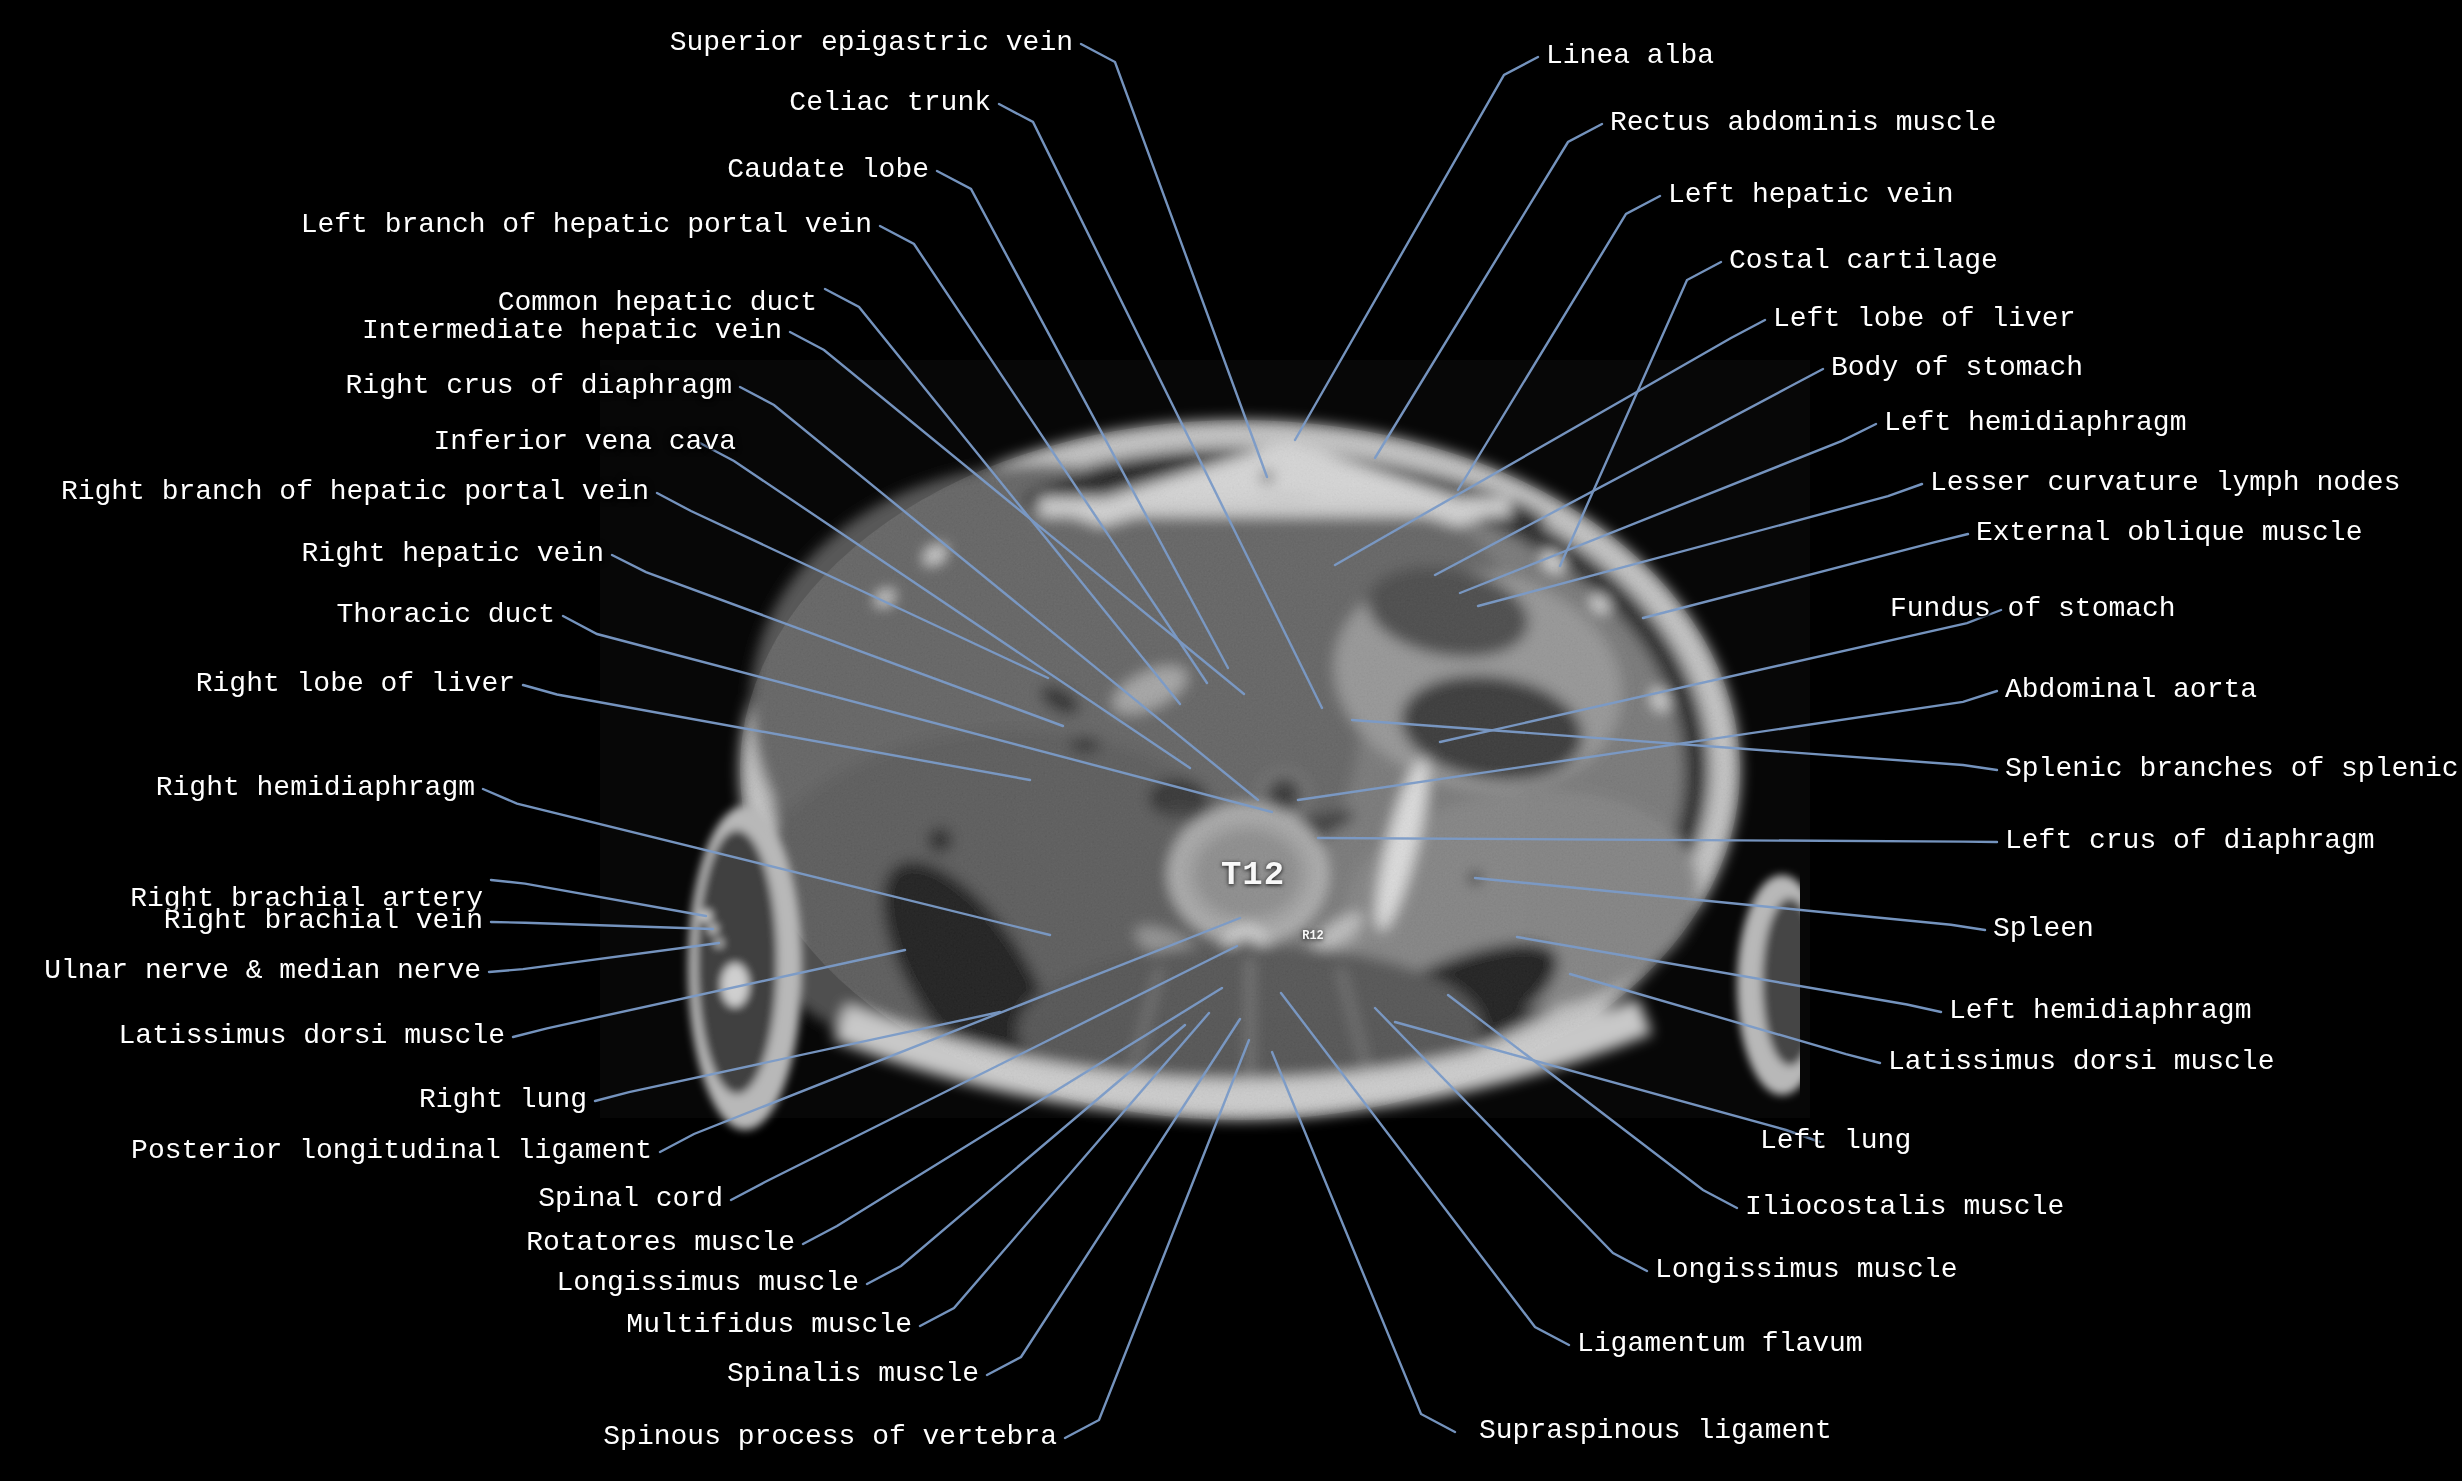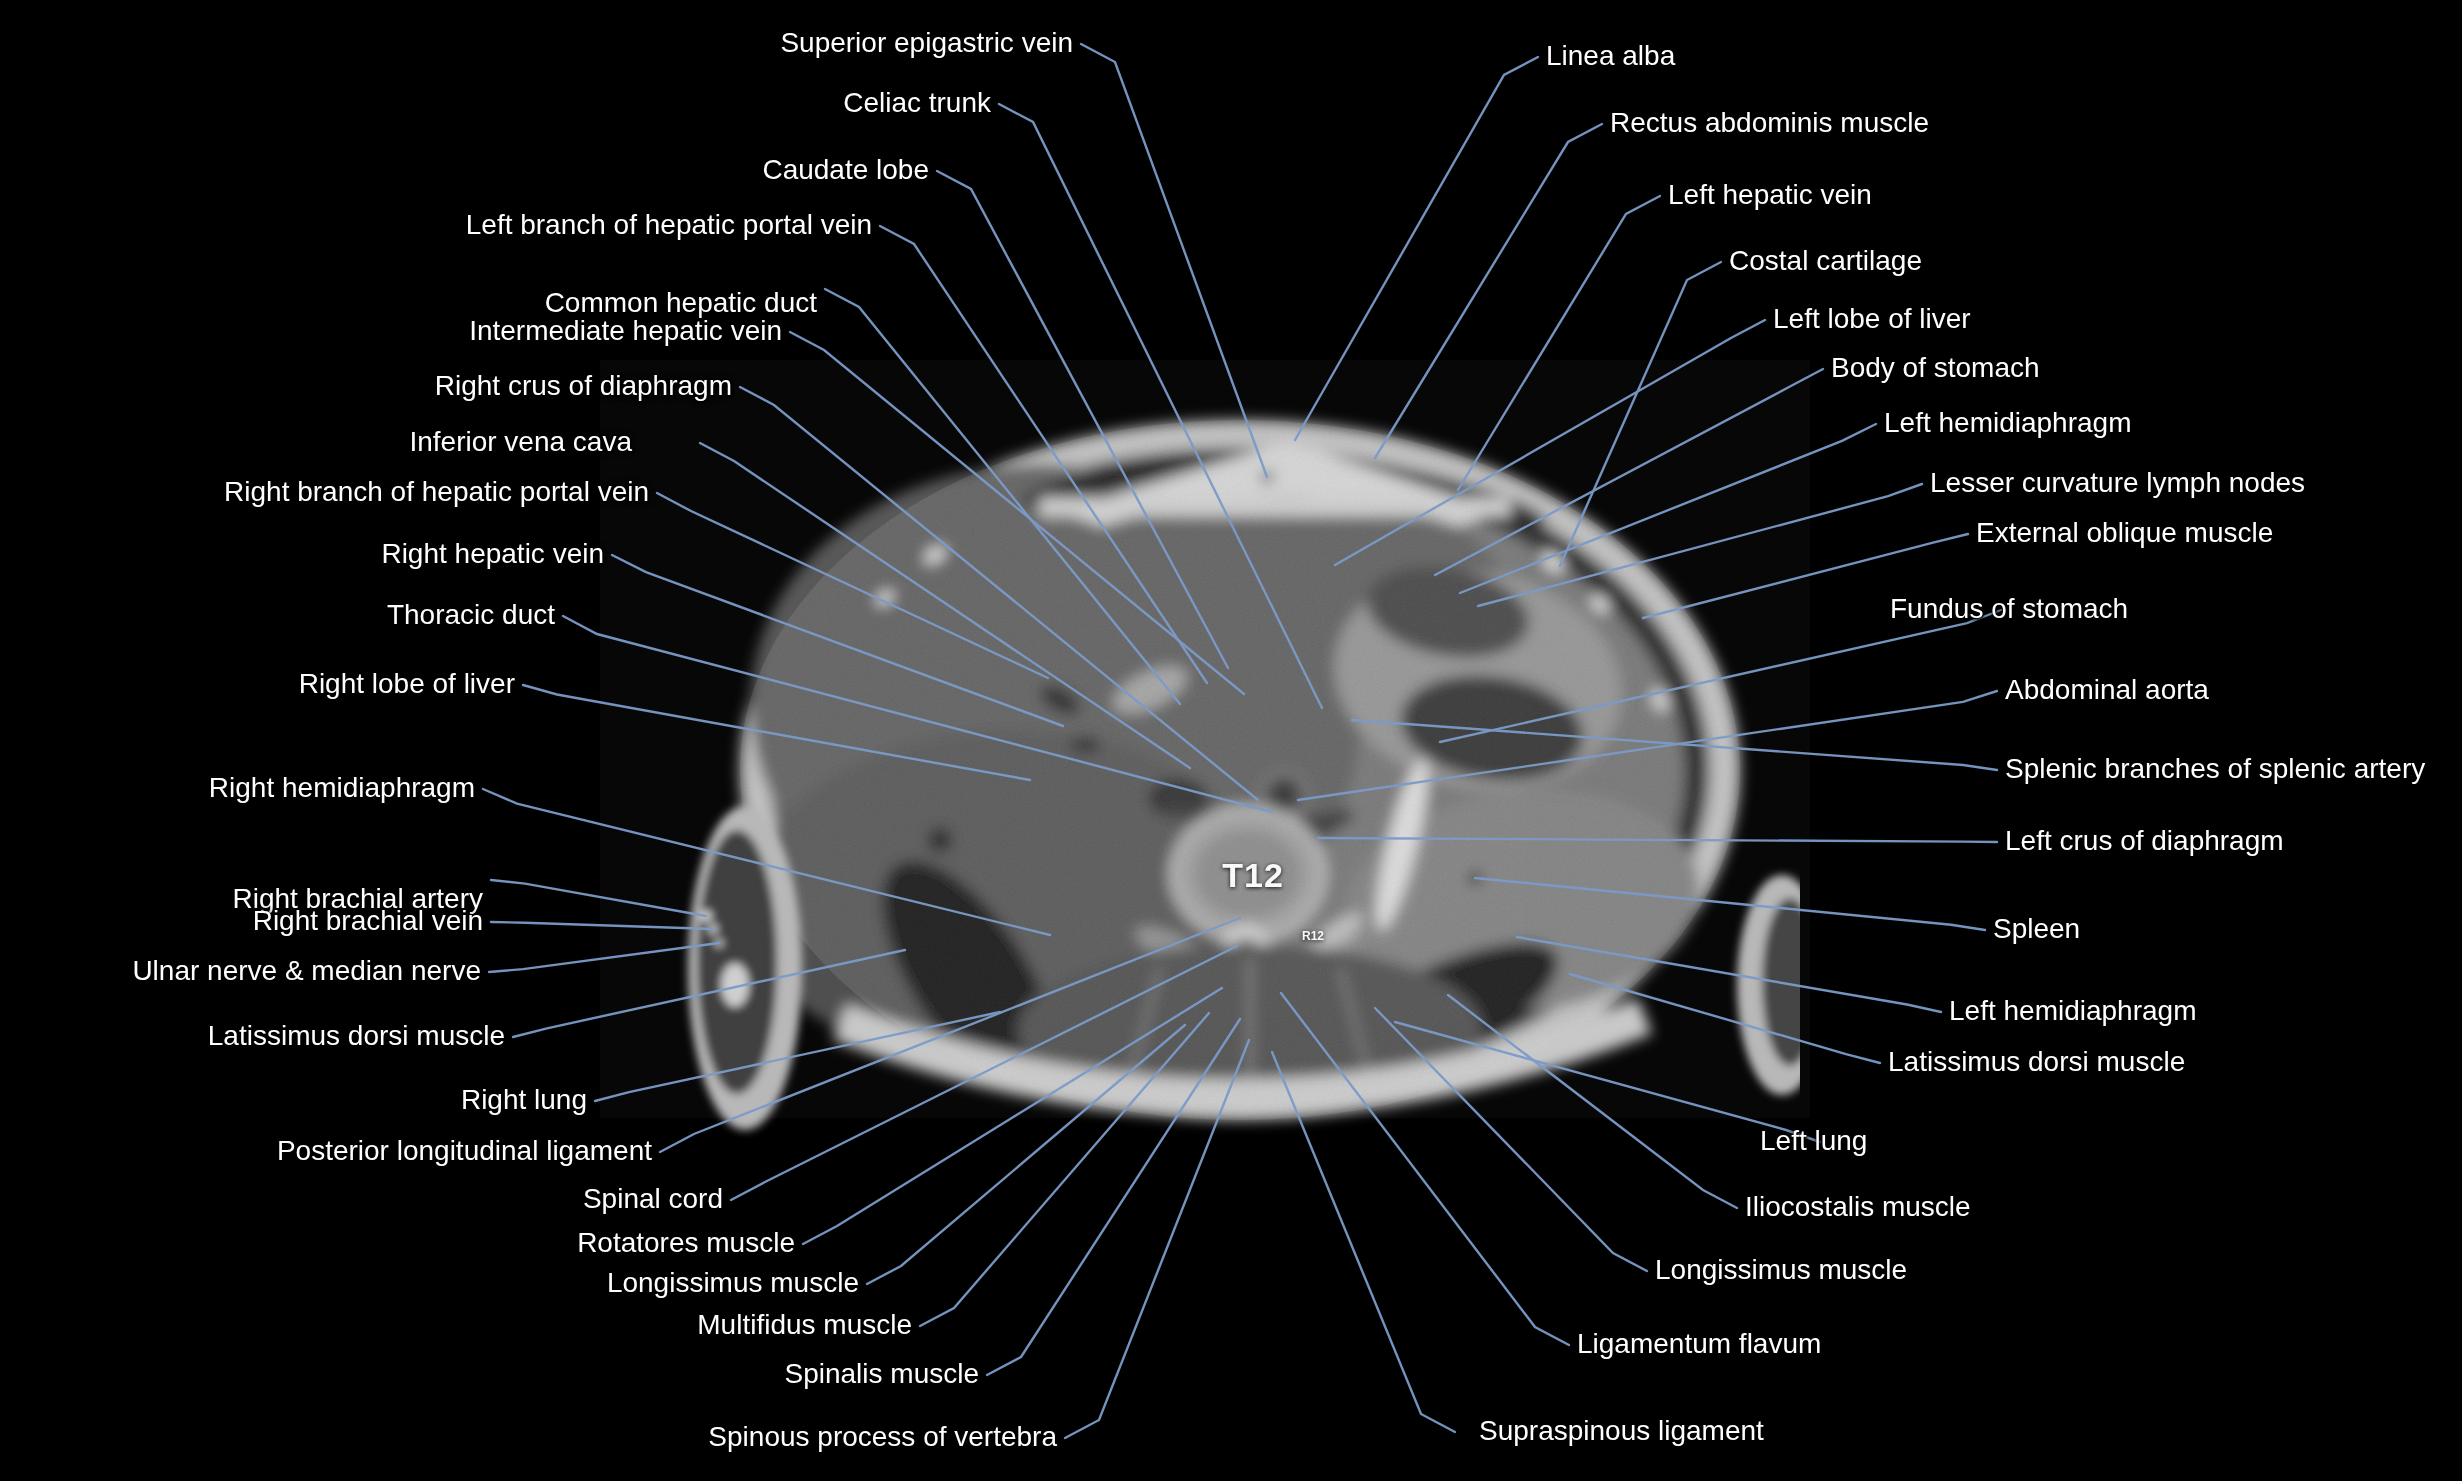--- a/index.html
+++ b/index.html
@@ -1,17 +1,17 @@
 <!DOCTYPE html>
 <html><head>
 <meta charset="utf-8">
 <style>
   html,body{margin:0;padding:0;background:#000;width:2462px;height:1481px;overflow:hidden;}
   #stage{position:relative;width:2462px;height:1148px;background:#d946ef;
-         font-family:Liberation Sans, sans-serif;}
+         font-family:Liberation Mono, monospace;}
   #scan,#overlay{position:absolute;left:0;top:0;width:2462px;height:1481px;}
   .lbl{position:absolute;color:#fff;font-size:28px;line-height:1.05;white-space:nowrap;
        transform:translateY(-55%);
        text-shadow:0 1px 3px rgba(0,0,0,.95),0 0 7px rgba(0,0,0,.85),1px 1px 2px #000;}
   .lbl.left{text-align:right;}
   .lbl.right{text-align:left;}
   .marker{position:absolute;color:#f8f8f8;transform:translate(-50%,-50%);
           text-shadow:0 1px 4px rgba(0,0,0,.9);}
   #marker-vertebra{font-size:34px;font-weight:600;letter-spacing:1px;}
   #marker-rib{font-size:12px;font-weight:700;}
@@ -178,21 +178,21 @@
   </svg>
 
   <div id="labels">
       <div class="lbl left" style="color: rgb(255, 255, 255); top: 44px; right: 1389px;">Superior epigastric vein</div>
       <div class="lbl left" style="color: rgb(255, 255, 255); top: 104px; right: 1471px; text-align: right;">Celiac trunk</div>
       <div class="lbl left" style="color: rgb(255, 255, 255); top: 171px; right: 1533px; text-align: center;">Caudate lobe</div>
       <div class="lbl left" style="color: rgb(255, 255, 255); top: 226px; right: 1590px;">Left branch of hepatic portal vein</div>
       <div class="lbl left" style="color: rgb(255, 255, 255); top: 289px; right: 1645px; margin-top: 15px;">Common hepatic duct</div>
       <div class="lbl left" style="color: rgb(255, 255, 255); top: 332px; right: 1680px;">Intermediate hepatic vein</div>
       <div class="lbl left" style="color: rgb(255, 255, 255); top: 387px; right: 1730px;">Right crus of diaphragm</div>
-      <div class="lbl left" style="color: rgb(255, 255, 255); top: 443px; right: 1830px; margin-left: 12px;">Inferior vena cava</div>
+      <div class="lbl left" style="color: rgb(255, 255, 255); top: 443px; right: 1726px; margin-left: 12px;">Inferior vena cava</div>
       <div class="lbl left" style="color: rgb(255, 255, 255); top: 493px; right: 1813px;">Right branch of hepatic portal vein</div>
       <div class="lbl left" style="color: rgb(255, 255, 255); top: 555px; right: 1858px;">Right hepatic vein</div>
       <div class="lbl left" style="color: rgb(255, 255, 255); top: 616px; right: 1907px;">Thoracic duct</div>
       <div class="lbl left" style="color: rgb(255, 255, 255); top: 685px; right: 1947px;">Right lobe of liver</div>
       <div class="lbl left" style="color: rgb(255, 255, 255); top: 789px; right: 1987px;">Right hemidiaphragm</div>
       <div class="lbl left" style="color: rgb(255, 255, 255); top: 880px; right: 1979px; margin-top: 20px;">Right brachial artery</div>
       <div class="lbl left" style="color: rgb(255, 255, 255); top: 922px; right: 1979px;">Right brachial vein</div>
       <div class="lbl left" style="color: rgb(255, 255, 255); top: 972px; right: 1981px;">Ulnar nerve &amp; median nerve</div>
       <div class="lbl left" style="color: rgb(255, 255, 255); top: 1037px; right: 1957px;">Latissimus dorsi muscle</div>
       <div class="lbl left" style="color: rgb(255, 255, 255); top: 1101px; right: 1875px;">Right lung</div>

